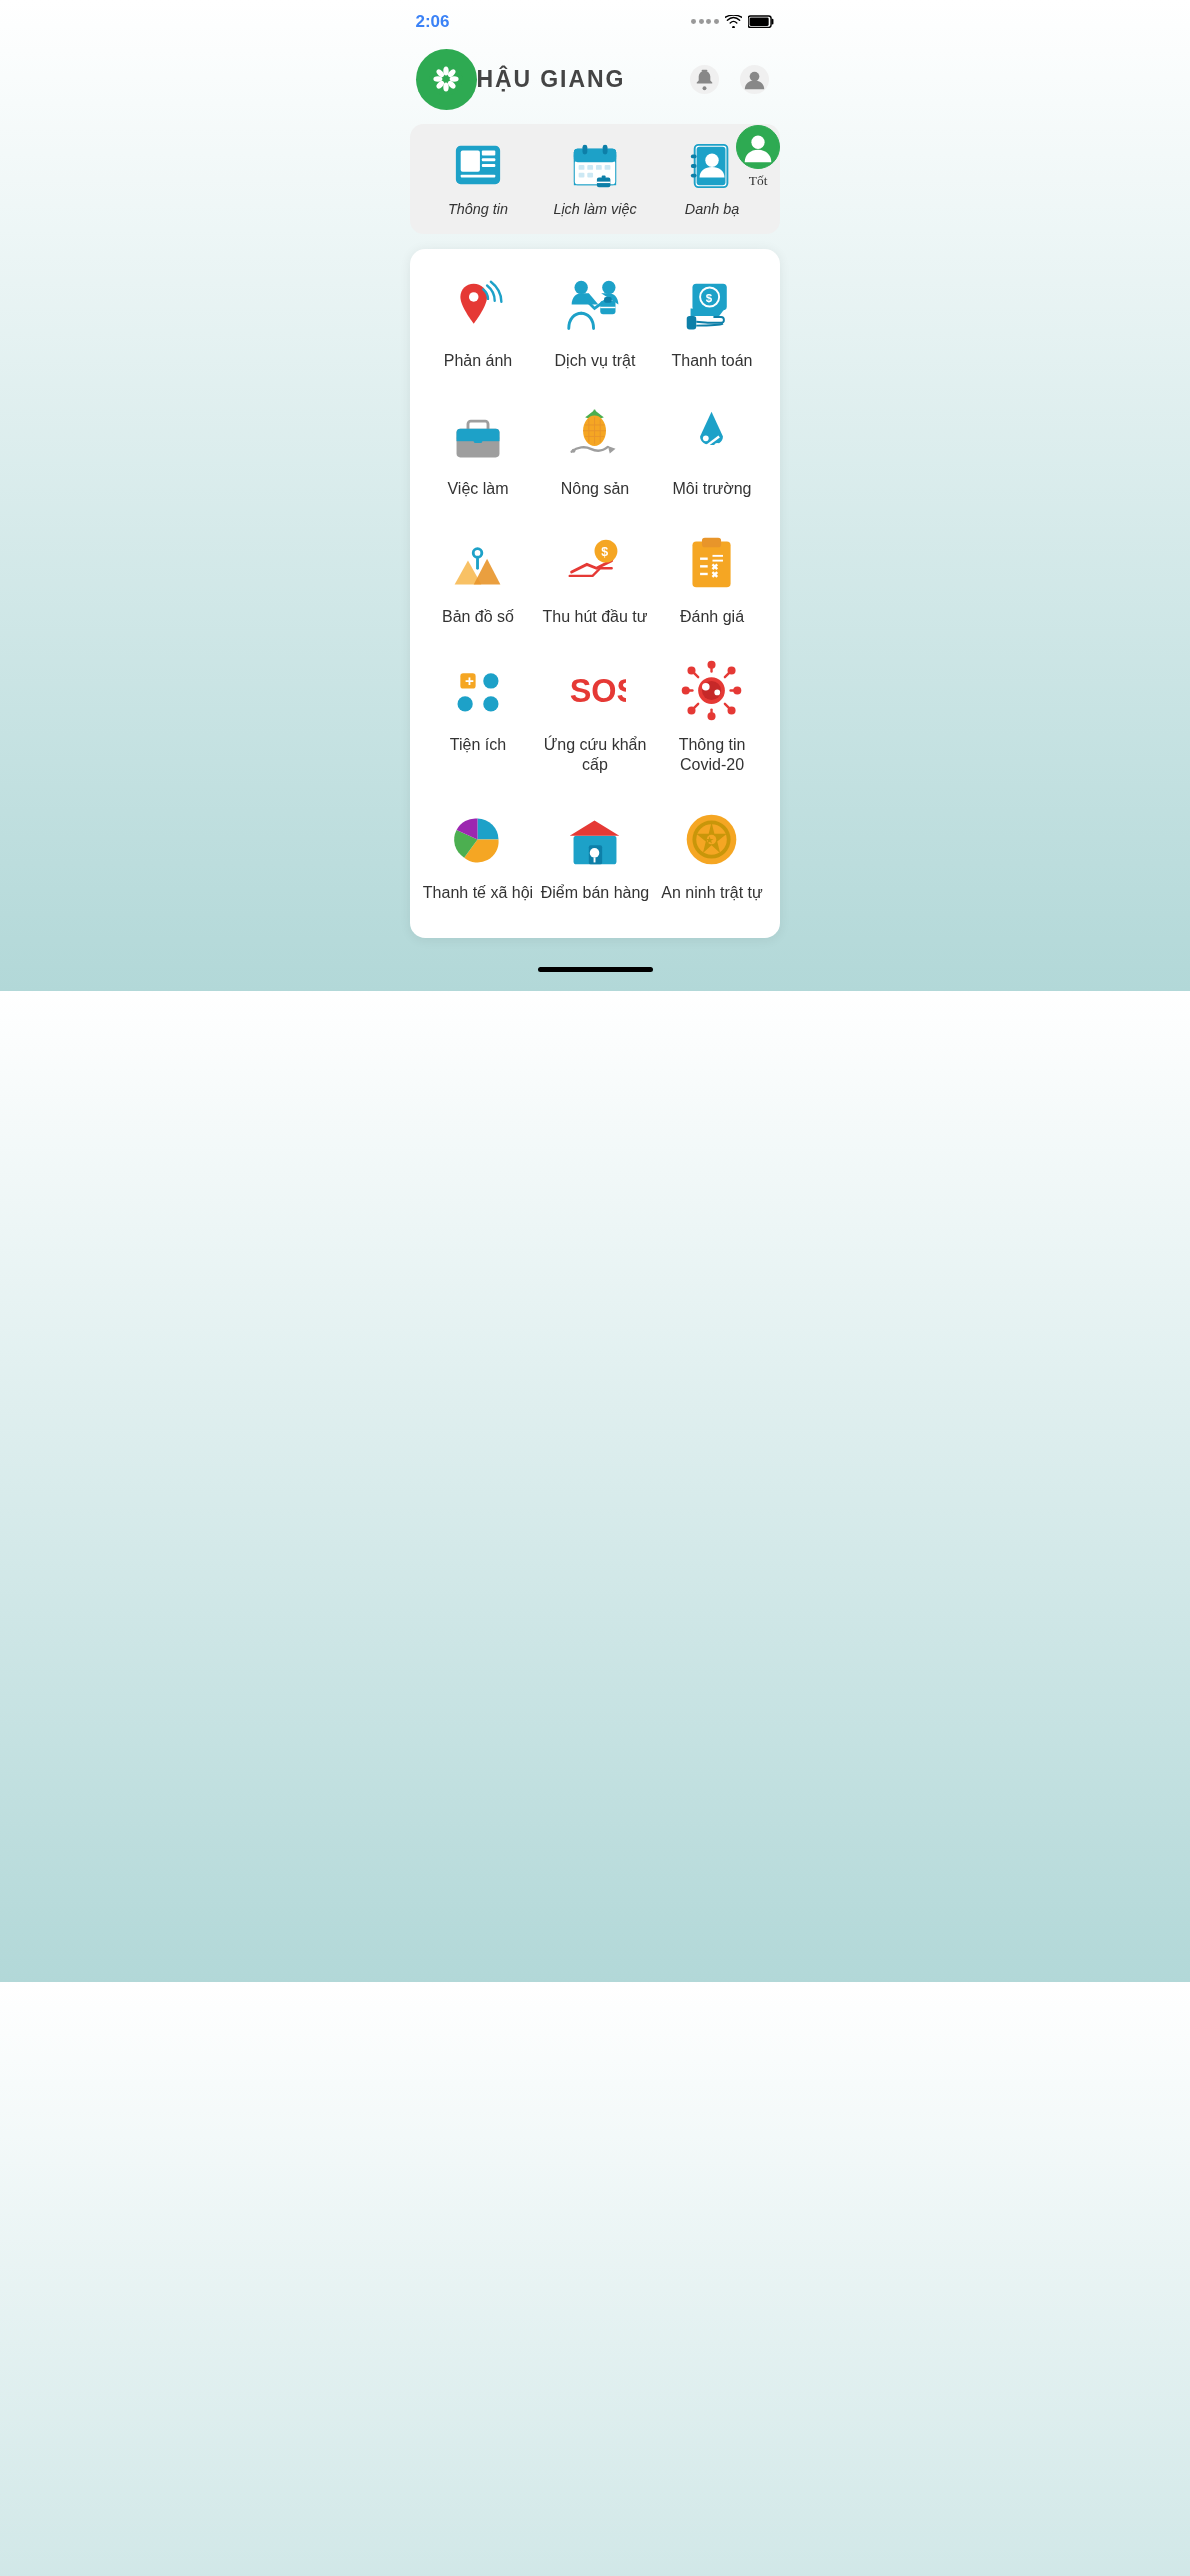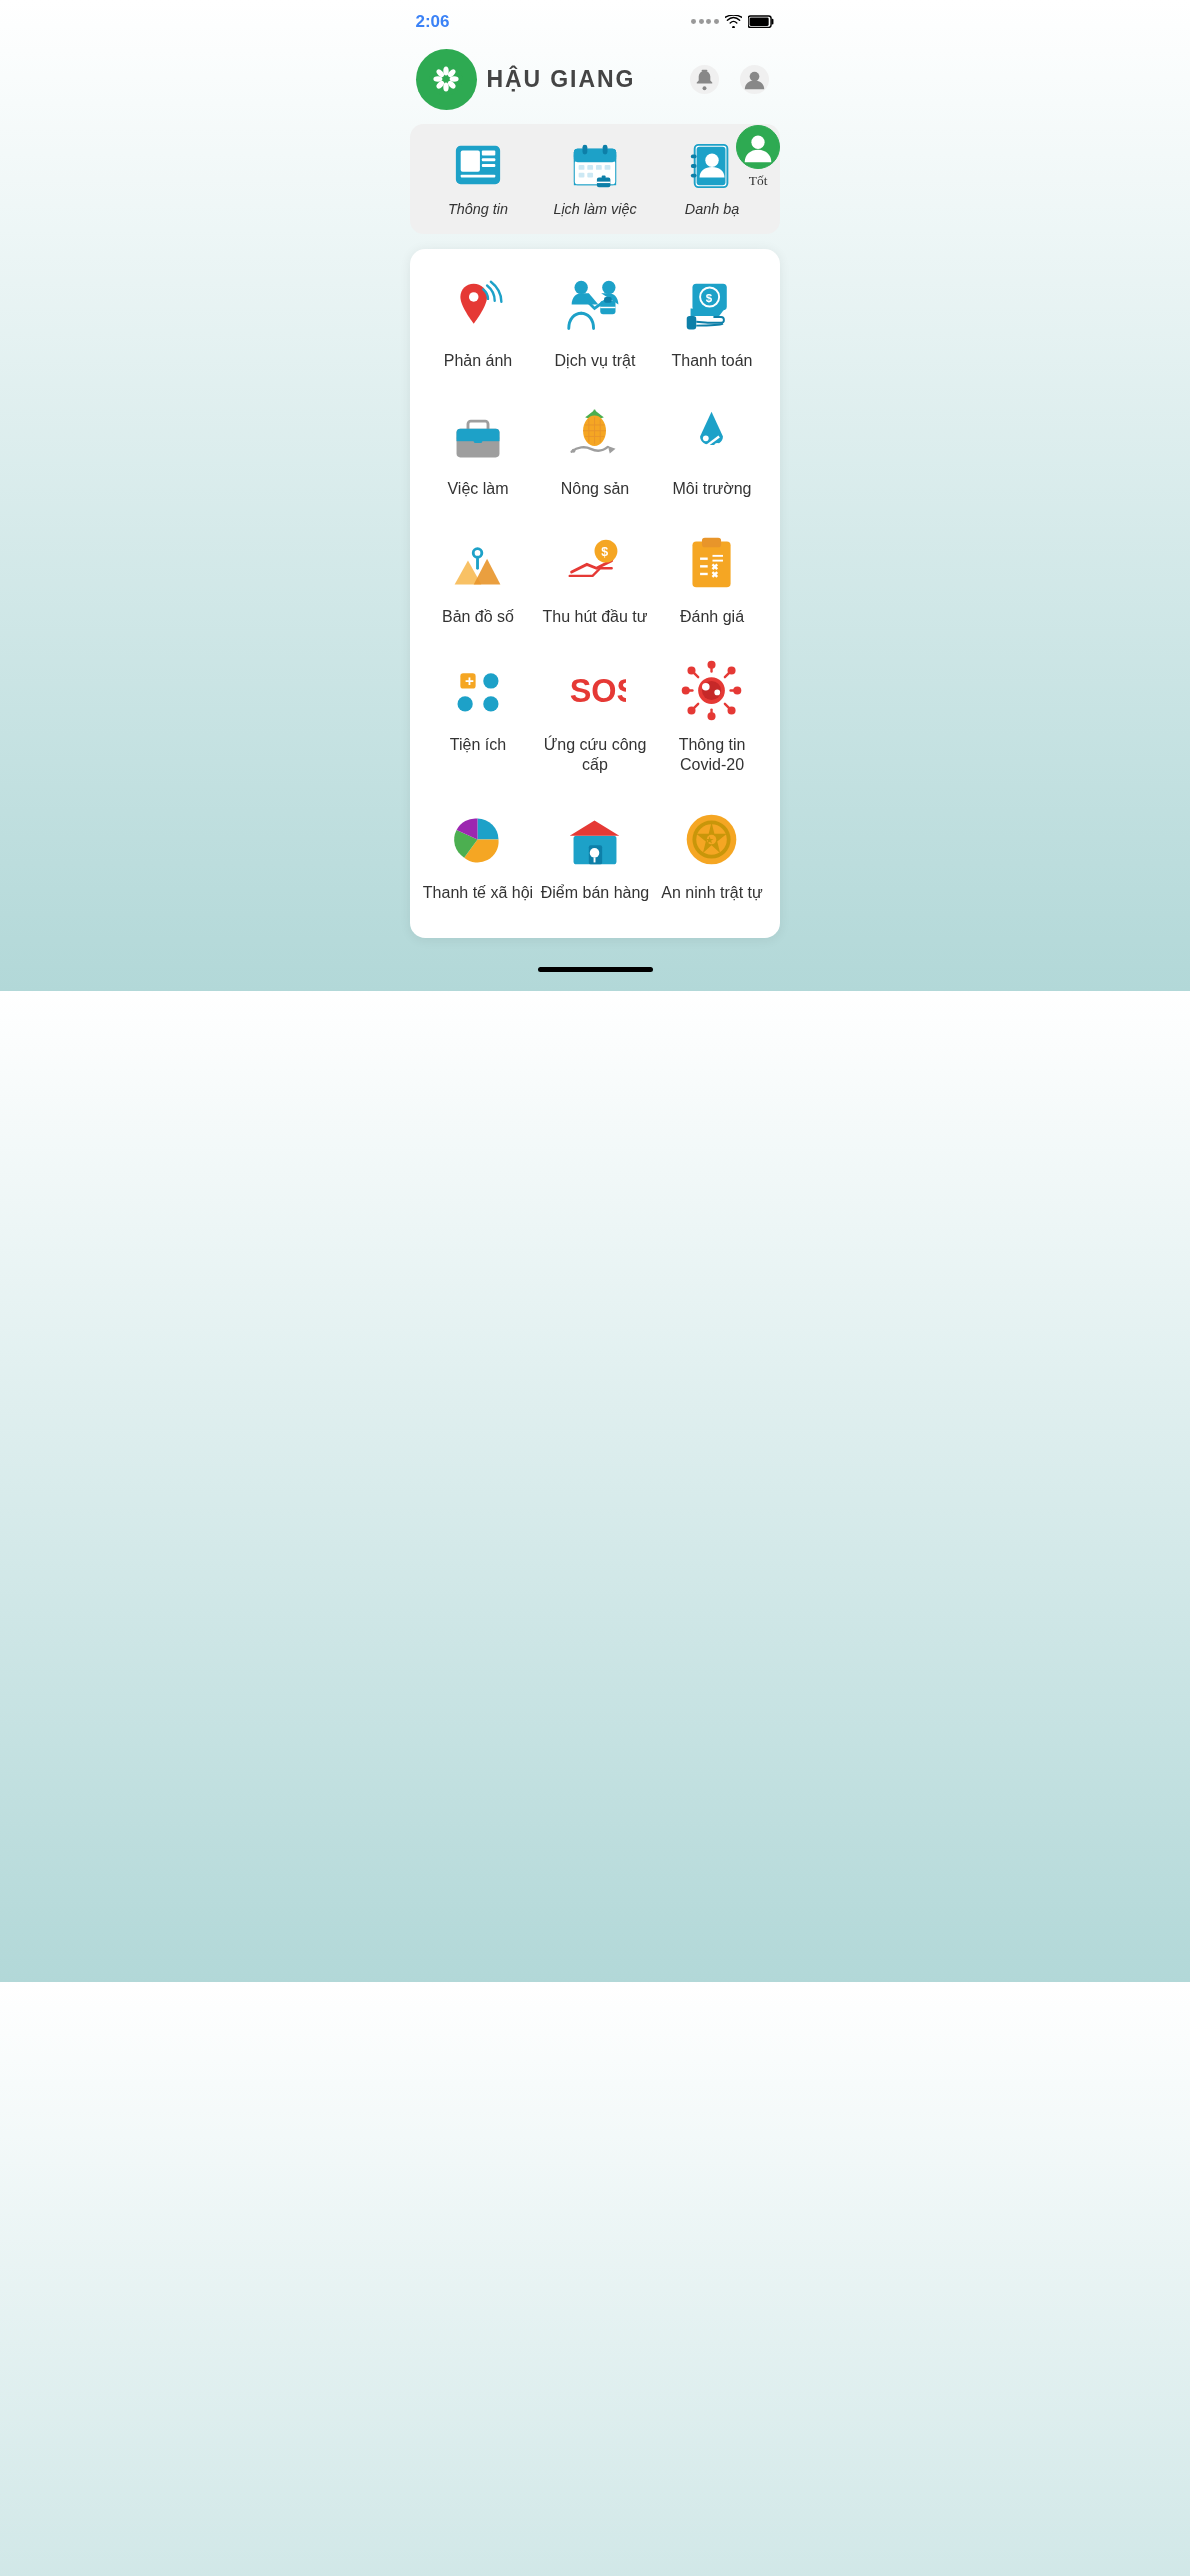--- a/index.html
+++ b/index.html
@@ -37,21 +37,21 @@
     .status-dot {
       width: 4.8px; height: 4.8px;
       background: #999; border-radius: 50%;
     }
 
     
     .header {
       display: flex;
       align-items: center;
       padding: 9.6px 19px 14.4px;
-      gap: 10px;
+      gap: 0;
     }
     .logo-circle {
       width: 61px; height: 61px;
       background: #2eaa52;
       border-radius: 50%;
       display: flex; align-items: center; justify-content: center;
       flex-shrink: 0;
     }
     .logo-circle svg { width: 36px; height: 36px; }
     .app-title {
@@ -462,21 +462,21 @@
       </div>
       <span class="grid-label">Tiện ích</span>
     </div>
 
     <div class="grid-item">
       <div class="grid-icon">
         <svg viewBox="0 0 65 65" fill="none">
           <text x="6" y="44" font-size="34" font-weight="900" fill="#e53935" font-family="Arial, sans-serif">SOS</text>
         </svg>
       </div>
-      <span class="grid-label">Ứng cứu công cấp</span>
+      <span class="grid-label">Ứng cứu khẩn cấp</span>
     </div>
 
     <div class="grid-item">
       <div class="grid-icon">
         <svg viewBox="0 0 65 65" fill="none">
 
           <circle cx="32" cy="32" r="14" fill="#e53935"></circle>
           <circle cx="32" cy="32" r="10" fill="#c62828"></circle>
 
           <g stroke="#e53935" stroke-width="2.5" stroke-linecap="round">

